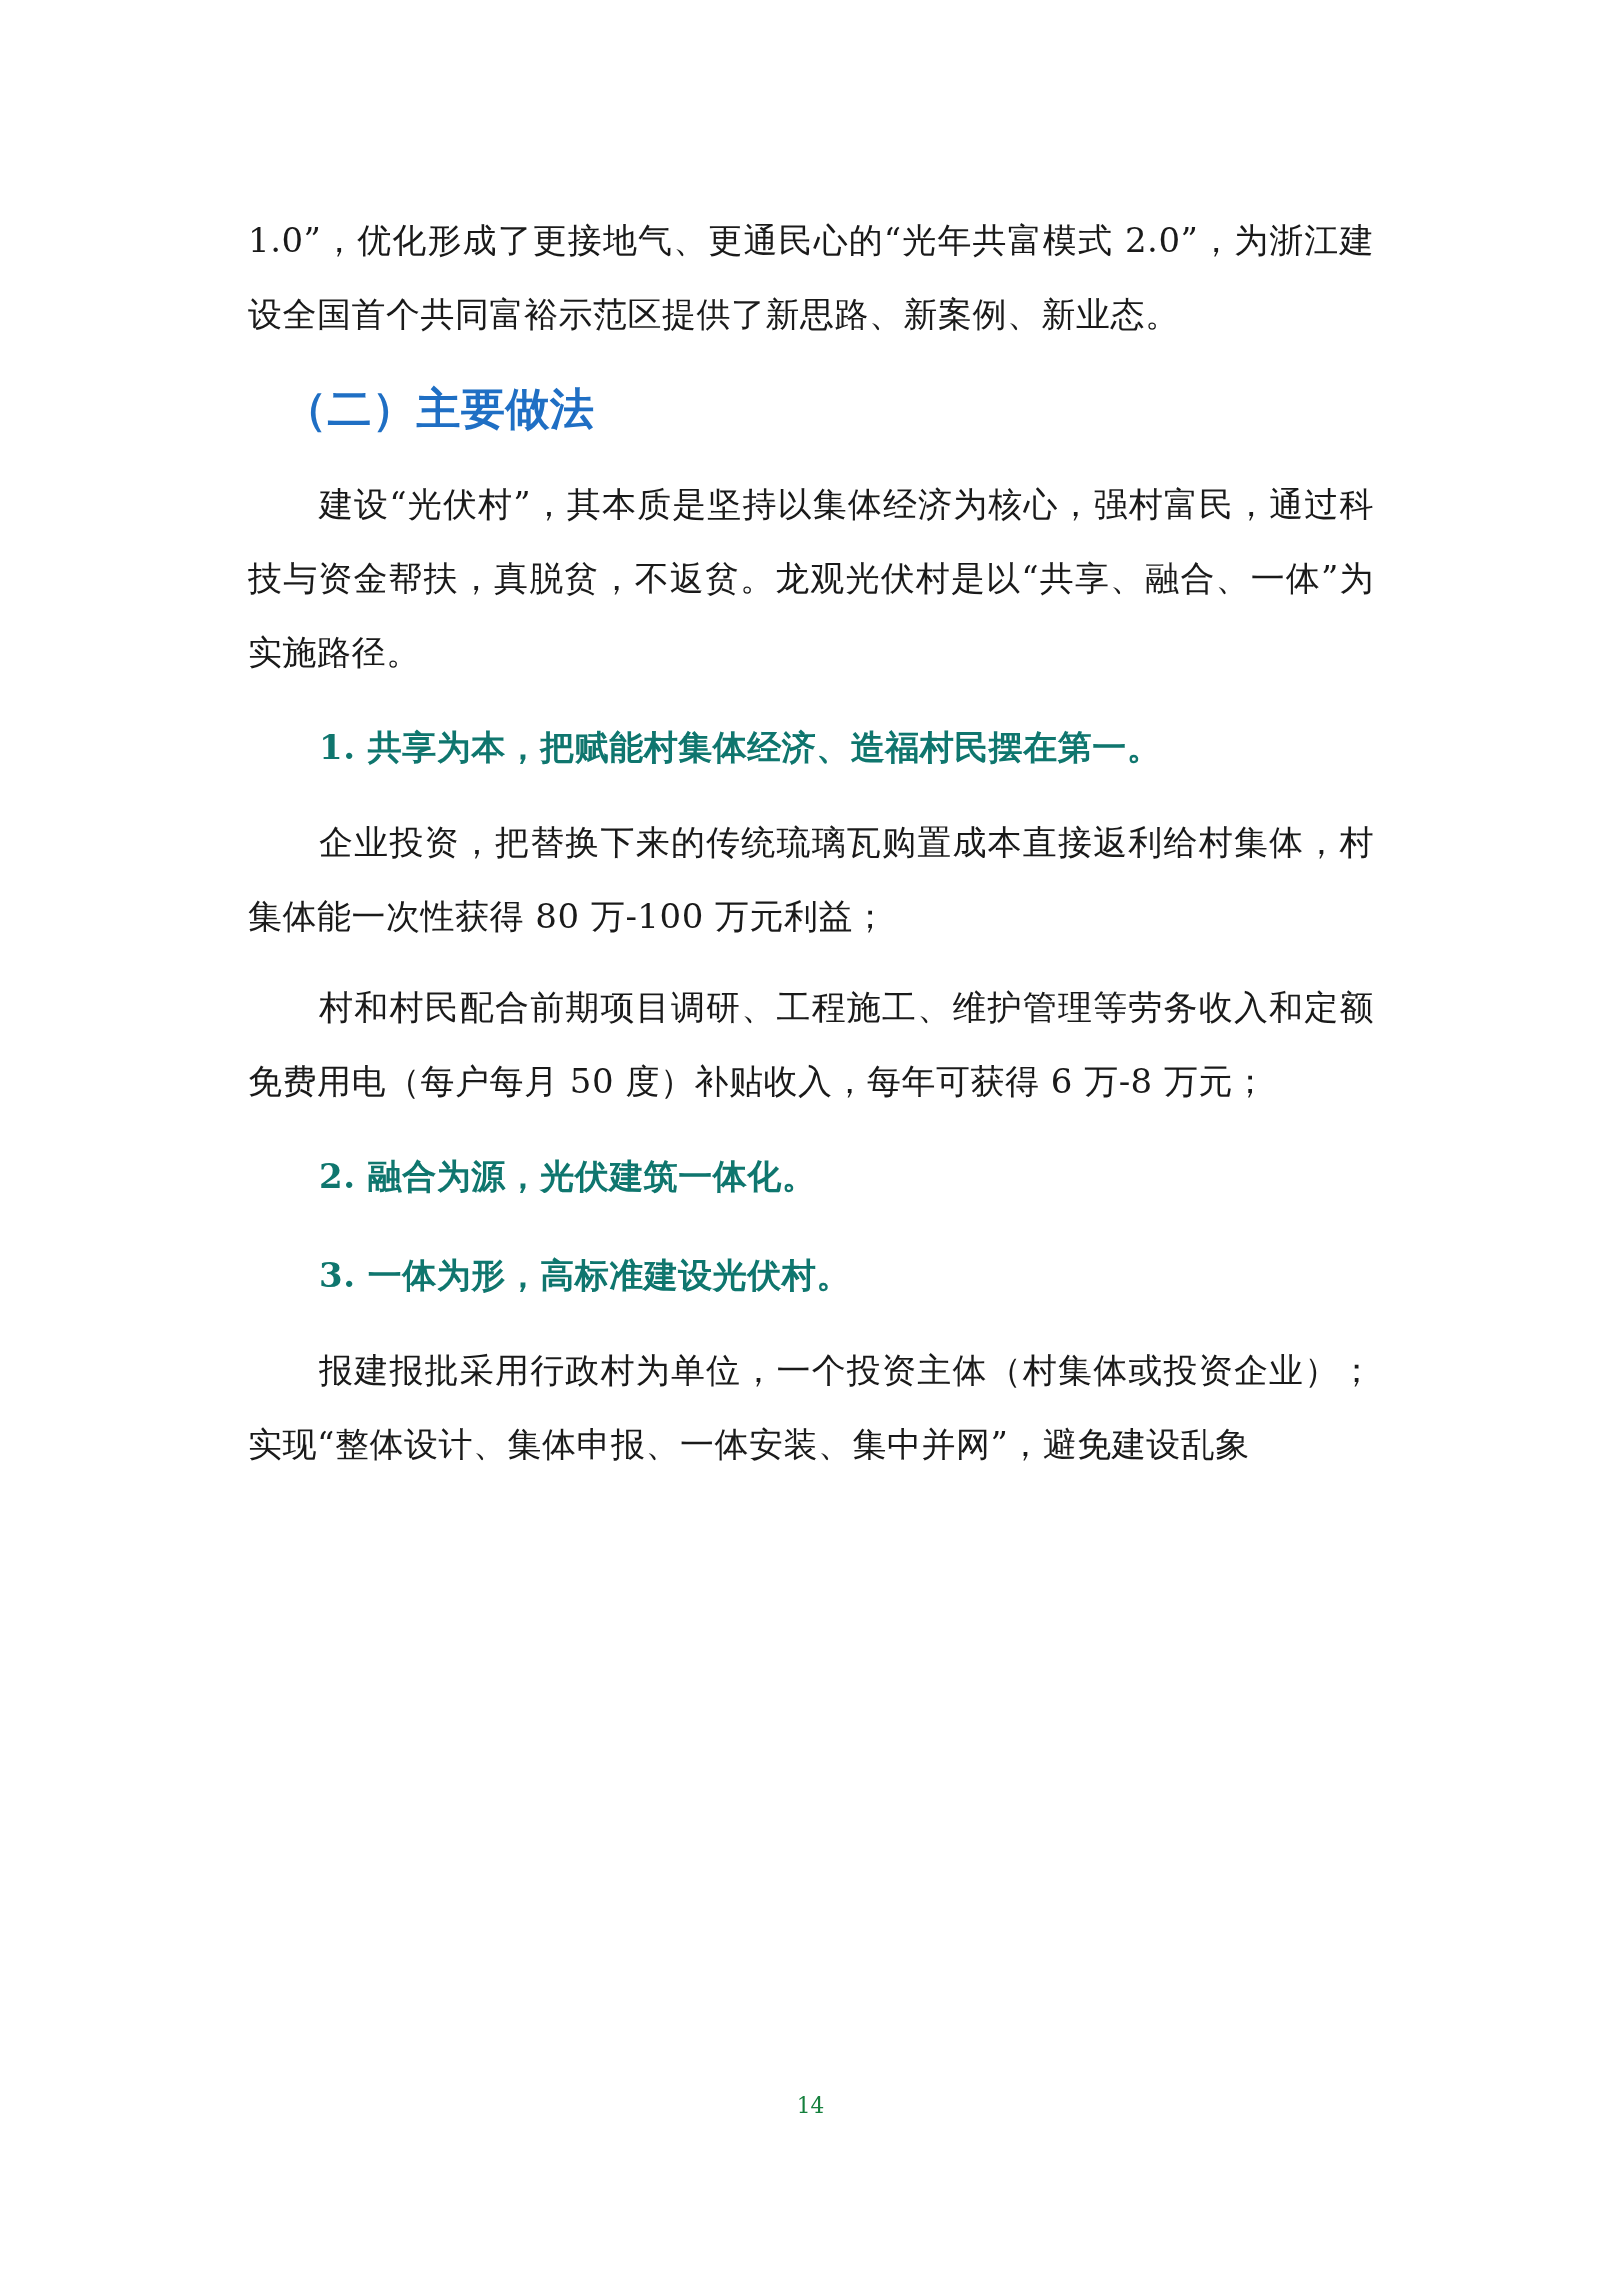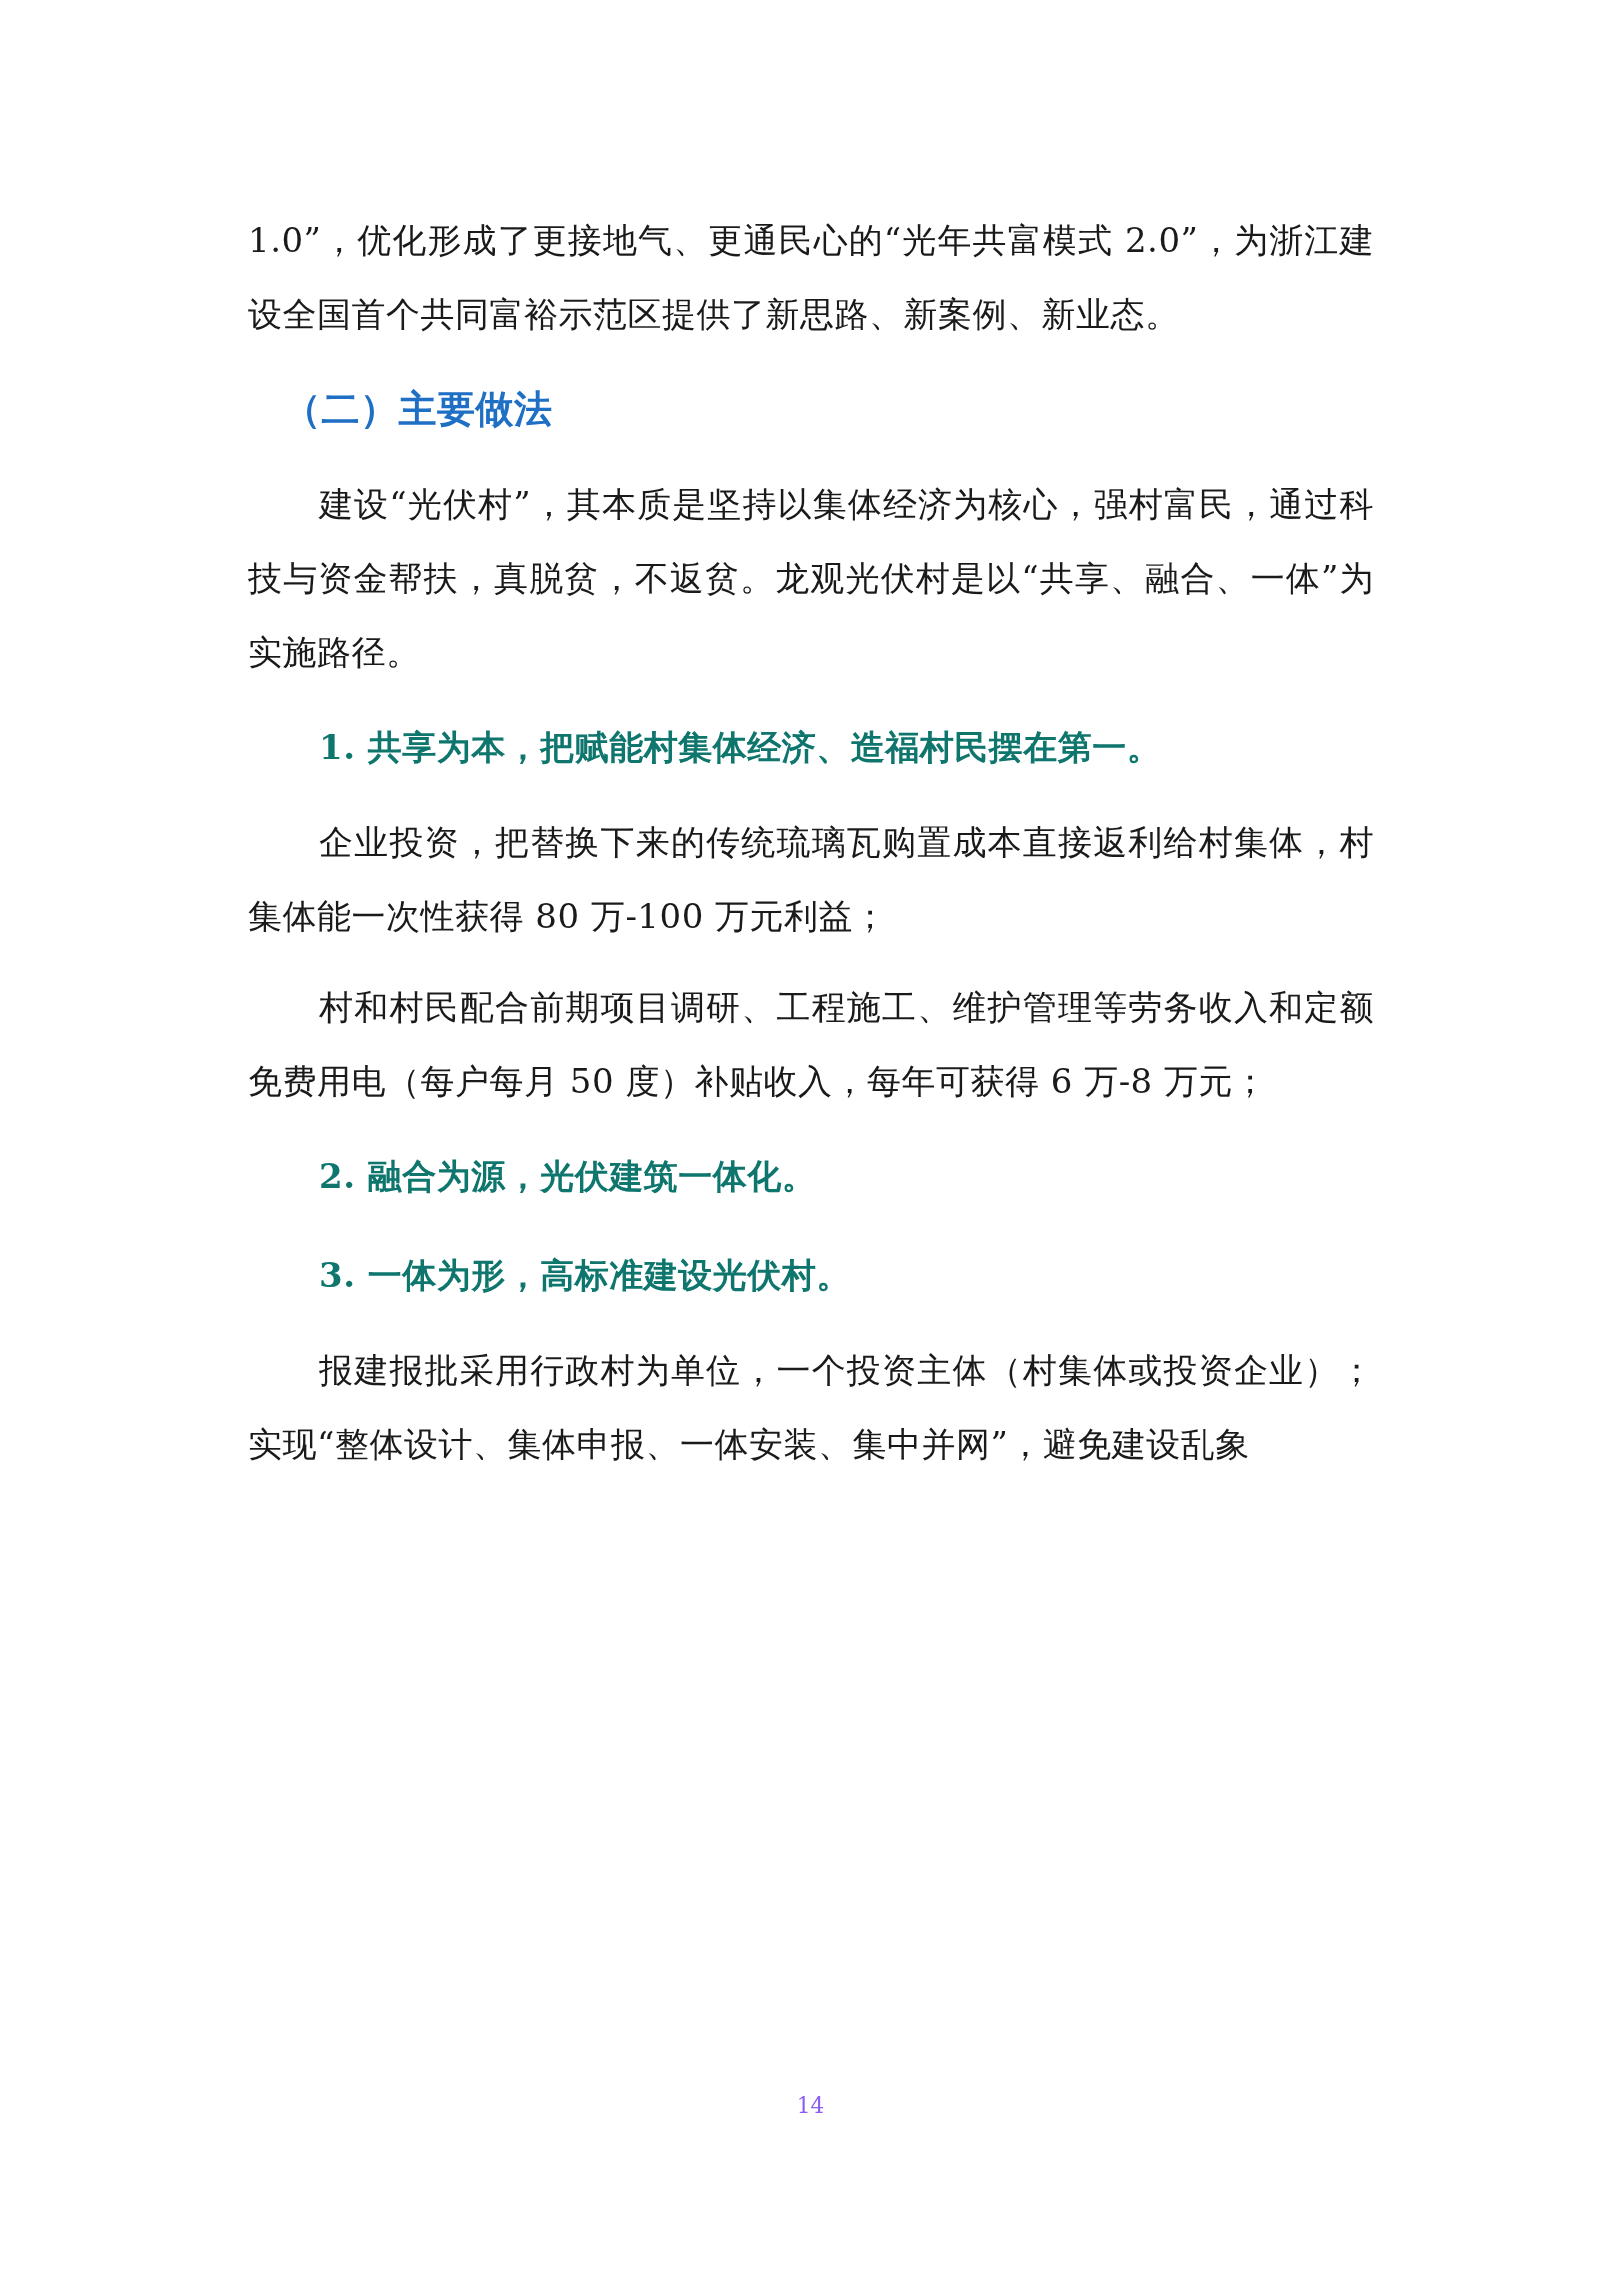--- a/index.html
+++ b/index.html
@@ -32,41 +32,41 @@
     text-align: justify;
     text-justify: inter-character;
     color: #1a1a1a;
   }
   .indent {
     text-indent: 71px;
   }
   .heading-blue {
     color: #1F6FC4;
     font-weight: bold;
-    font-size: 38px;
+    font-size: 44px;
     line-height: 82px;
     margin-top: 9.8px;
     text-indent: 35px;
   }
   .sub-heading {
     font-weight: bold;
     font-size: 34px;
     line-height: 82px;
     text-indent: 71px;
     color: #0f766e;
   }
   .page-number {
     position: absolute;
     left: 0;
     right: 0;
     top: 2093px;
     text-align: center;
     font-size: 21.6px;
     font-family: "DejaVu Serif", "Liberation Serif", serif;
-    color: #8b5cf6;
+    color: #15803d;
   }
 </style>
 </head>
 <body>
 
 <div class="page">
   <div class="content">
 
     <p class="">1.0”，优化形成了更接地气、更通民心的“光年共富模式 2.0”，为浙江建设全国首个共同富裕示范区提供了新思路、新案例、新业态。</p>
 

